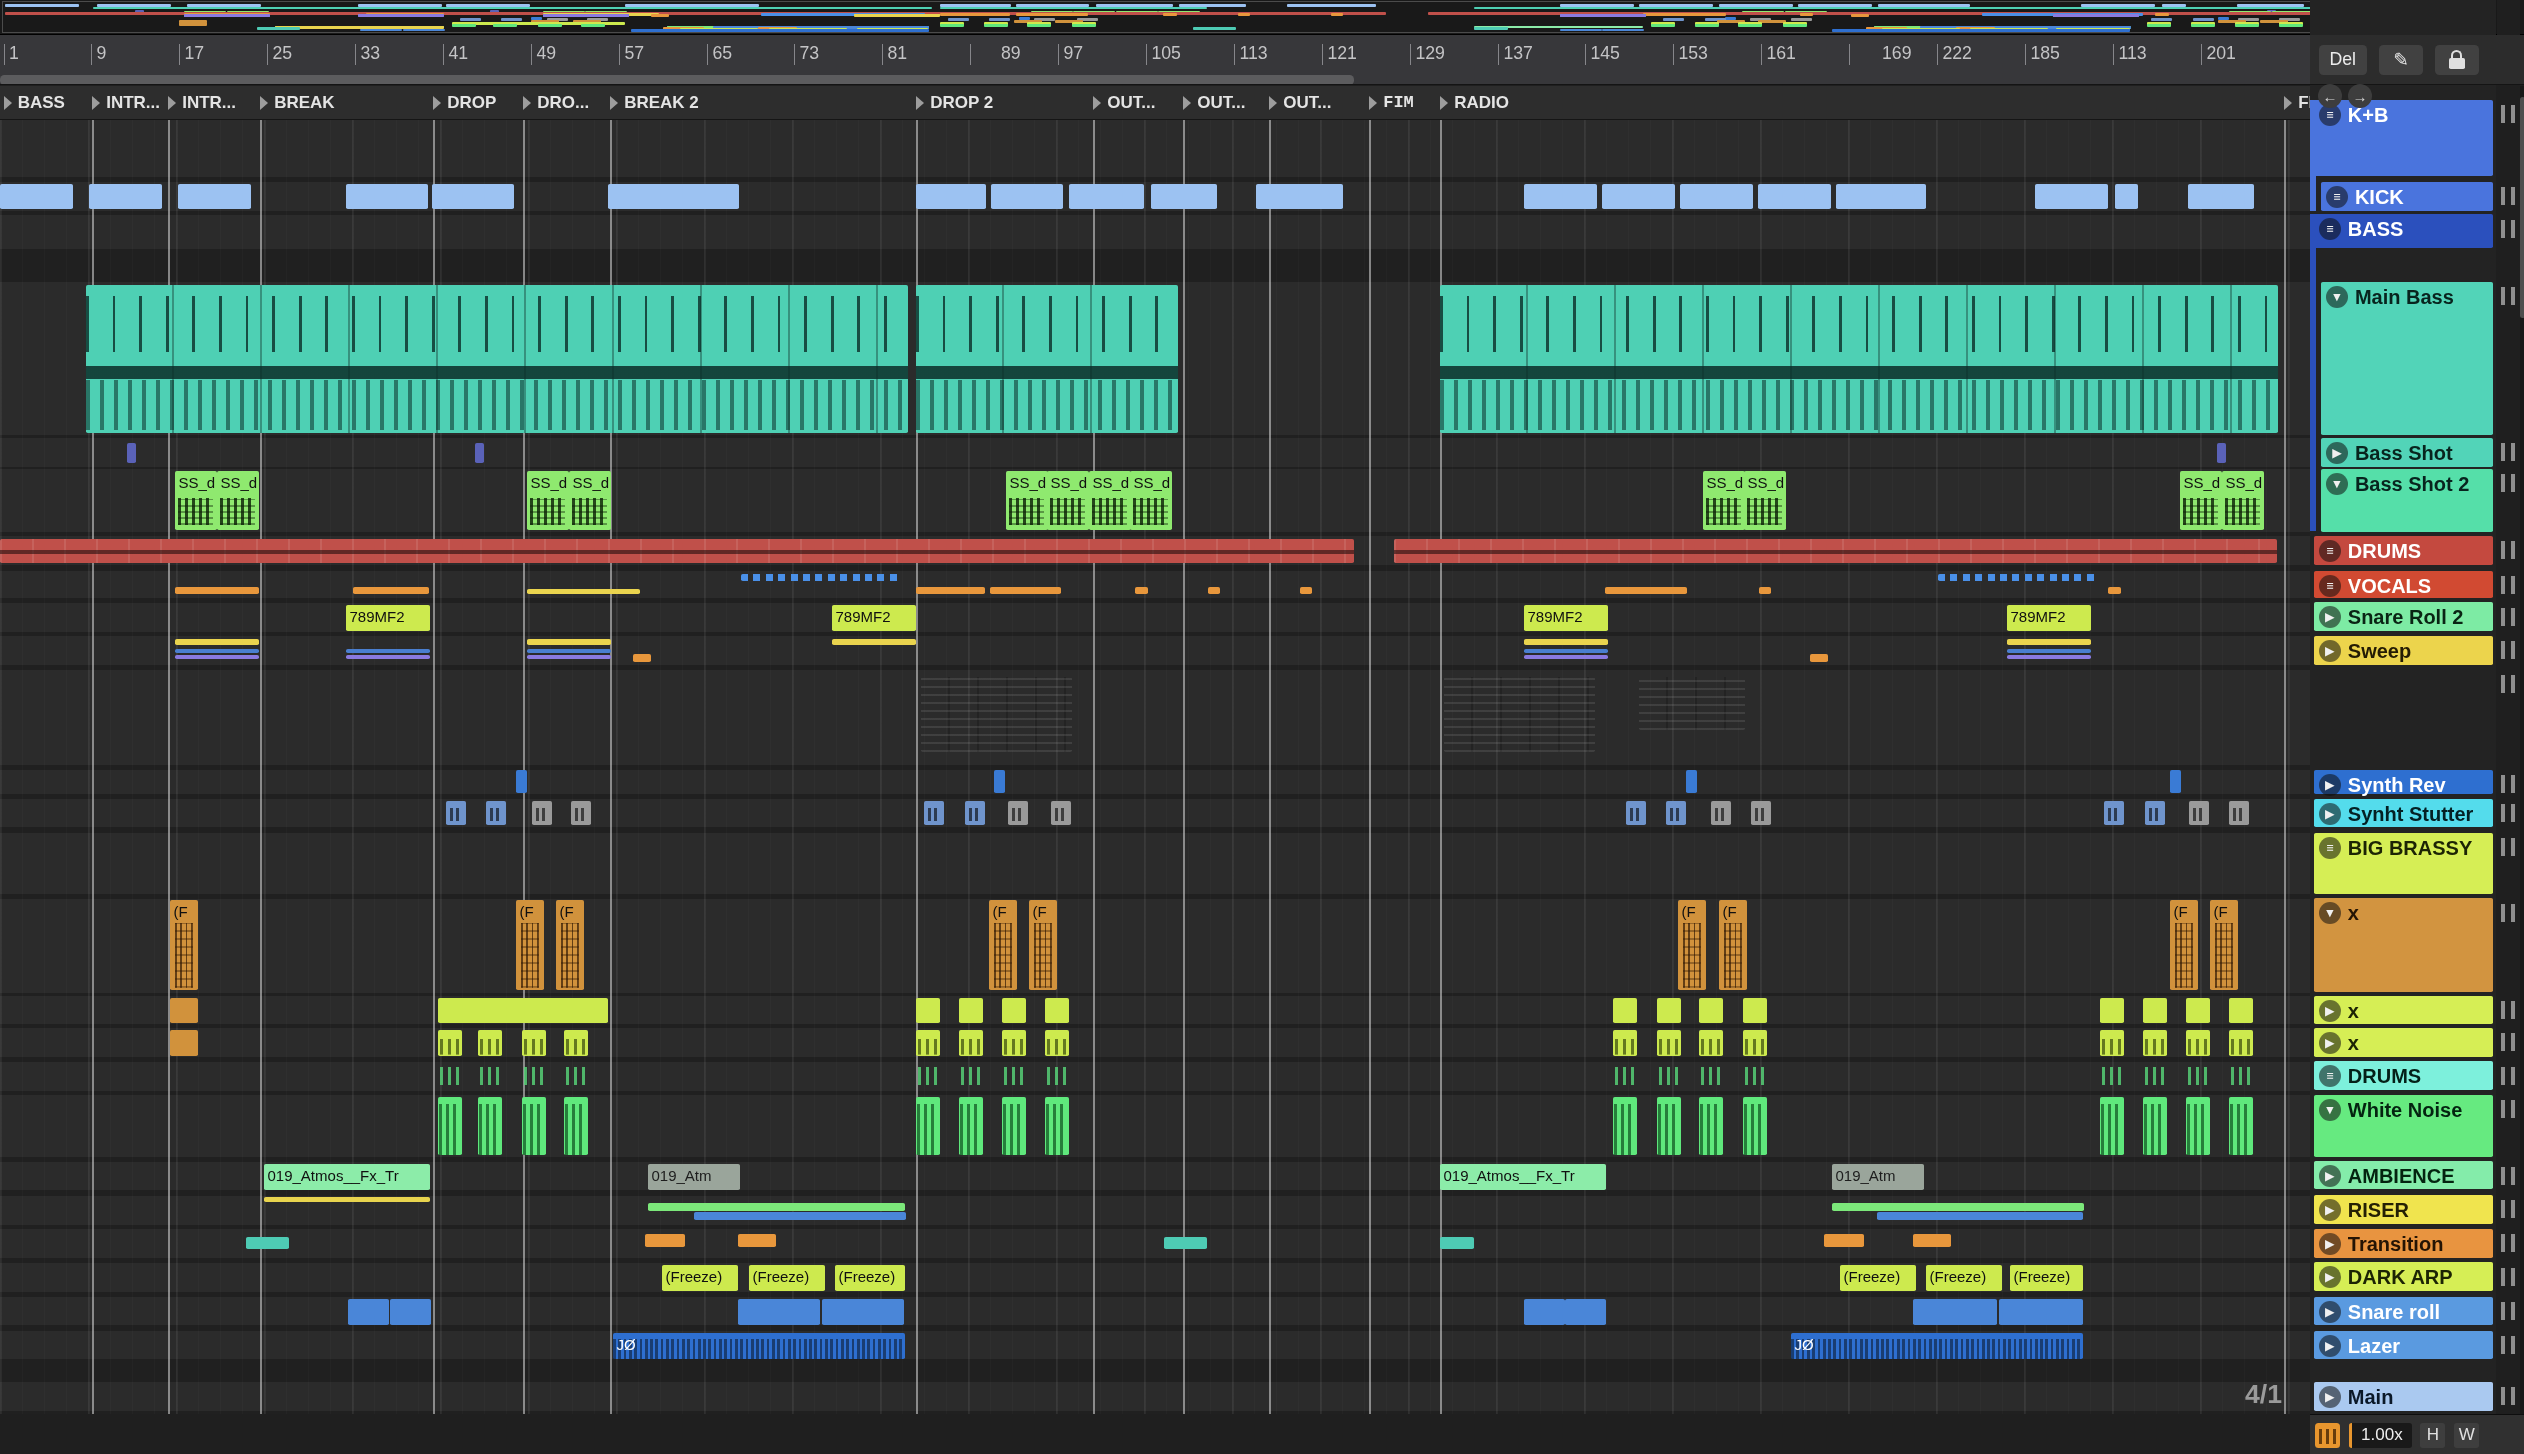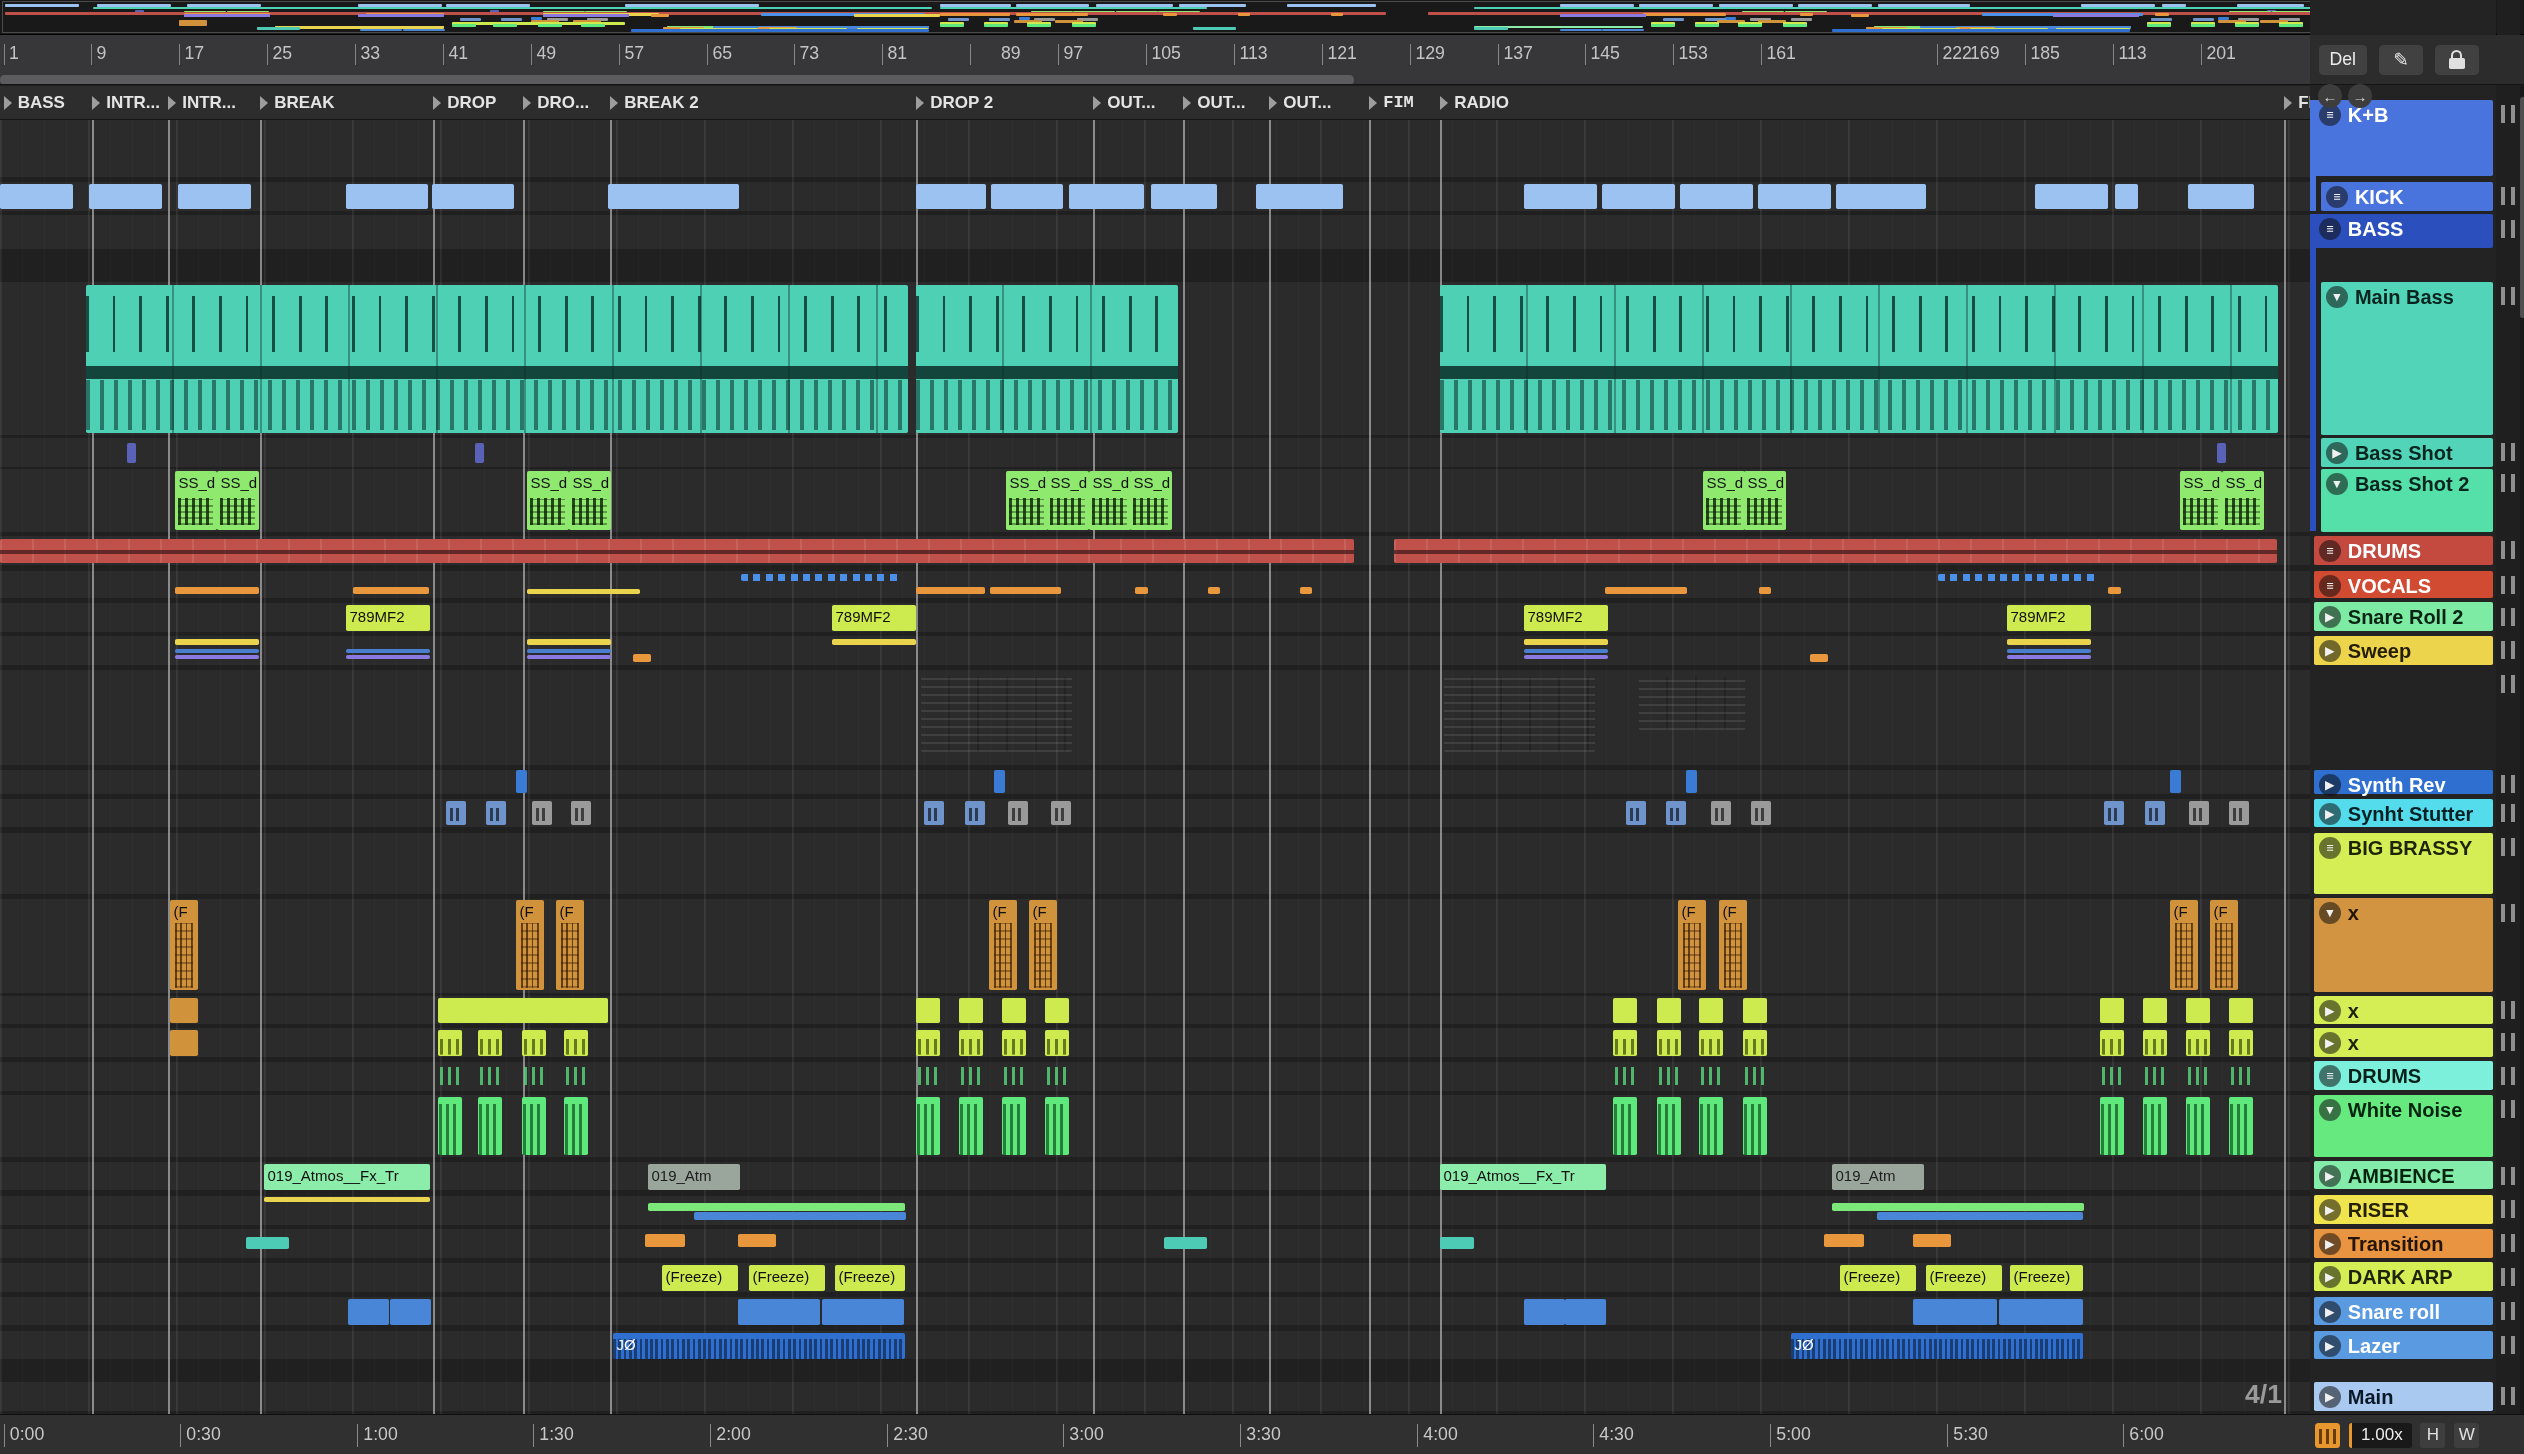--- a/index.html
+++ b/index.html
@@ -303,21 +303,21 @@
         <div class="bar-num" style="left: 970px; padding-left: 30px;">89</div>
         <div class="bar-num" style="left: 1058px;">97</div>
         <div class="bar-num" style="left: 1146px;">105</div>
         <div class="bar-num" style="left: 1234px;">113</div>
         <div class="bar-num" style="left: 1322px;">121</div>
         <div class="bar-num" style="left: 1410px;">129</div>
         <div class="bar-num" style="left: 1498px;">137</div>
         <div class="bar-num" style="left: 1585px;">145</div>
         <div class="bar-num" style="left: 1673px;">153</div>
         <div class="bar-num" style="left: 1761px;">161</div>
-        <div class="bar-num" style="left: 1937px; padding-left: 32px;">169</div>
+        <div class="bar-num" style="left: 1849px; padding-left: 32px;">169</div>
         <div class="bar-num" style="left: 1937px;">222</div>
         <div class="bar-num" style="left: 2025px;">185</div>
         <div class="bar-num" style="left: 2113px;">113</div>
         <div class="bar-num" style="left: 2201px;">201</div>
       </div>
     <div class="scroll-handle"></div>
   </div>
 
   <div class="marker-row" id="locator-row">
       <div class="marker" style="left: 3.5px;">
@@ -847,35 +847,20 @@
         <span class="lock"></span>
       </div>
   </div>
   <div class="nav" style="left:2318px;top:84px">
       <span>←</span>
     </div>
   <div class="nav" style="left:2348px;top:84px">
       <span>→</span>
     </div>
 
-  <div class="time-ruler" id="time-ruler">
-      <div class="time-label" style="left: 3.5px;">0:00</div>
-      <div class="time-label" style="left: 180px;">0:30</div>
-      <div class="time-label" style="left: 357px;">1:00</div>
-      <div class="time-label" style="left: 533px;">1:30</div>
-      <div class="time-label" style="left: 710px;">2:00</div>
-      <div class="time-label" style="left: 887px;">2:30</div>
-      <div class="time-label" style="left: 1063px;">3:00</div>
-      <div class="time-label" style="left: 1240px;">3:30</div>
-      <div class="time-label" style="left: 1417px;">4:00</div>
-      <div class="time-label" style="left: 1593px;">4:30</div>
-      <div class="time-label" style="left: 1770px;">5:00</div>
-      <div class="time-label" style="left: 1947px;">5:30</div>
-      <div class="time-label" style="left: 2123px;">6:00</div>
-    </div>
 
   <div class="footerright">
     <div class="fmeter"></div>
     <div class="speed">1.00x</div>
     <div class="sqbtn">H</div>
     <div class="sqbtn">W</div>
   </div>
 
 </div>
 

